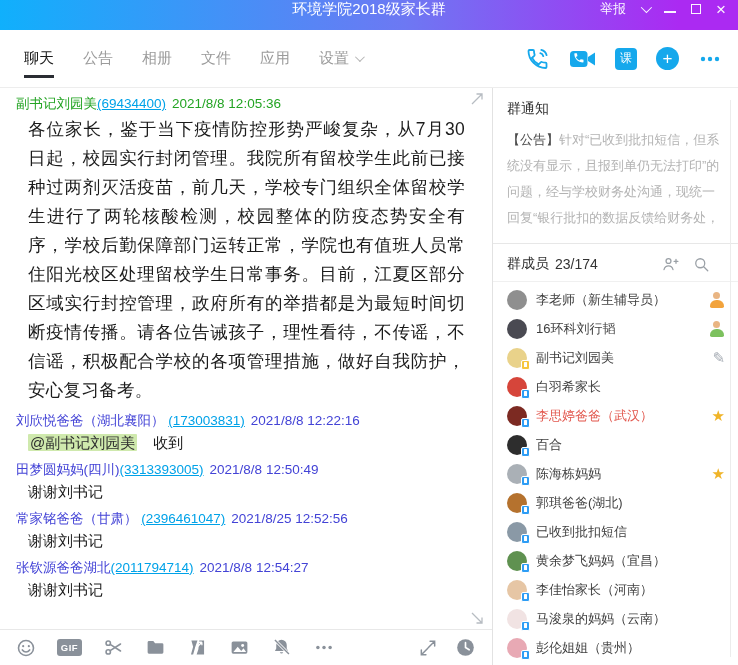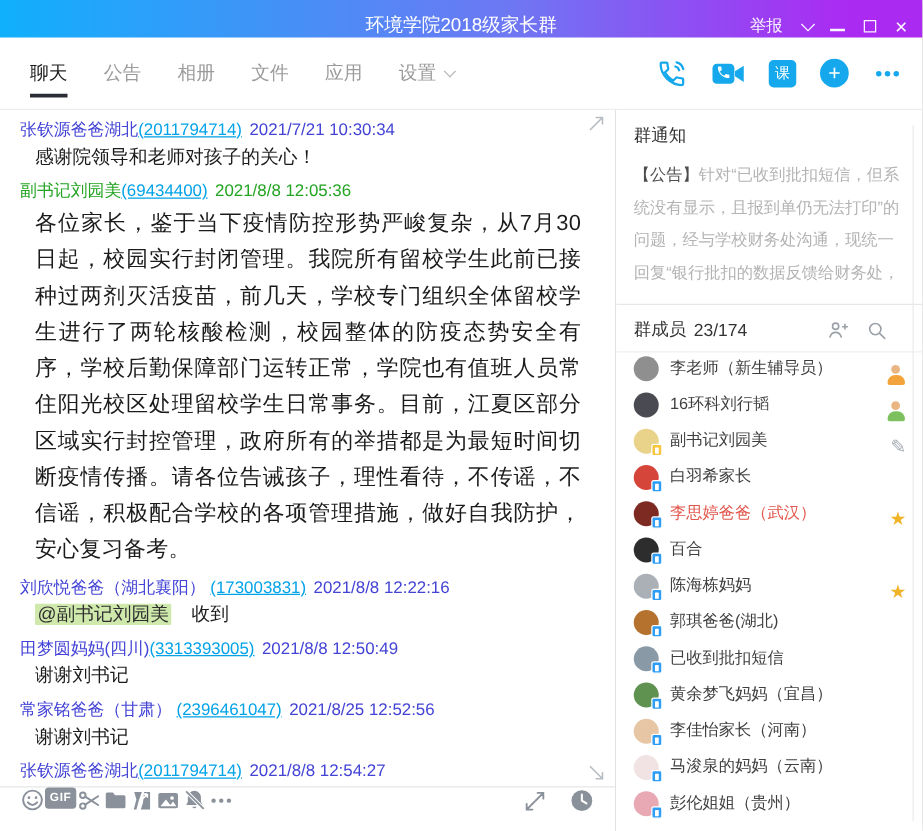--- a/index.html
+++ b/index.html
@@ -4,21 +4,21 @@
 <style>
   :root{
     --accent:#15a8ec; --name-blue:#4343d6; --name-green:#23a423; --link:#00a2e8;
     --mention-bg:#cfe9ad; --member-red:#e2574d; --star-gold:#f0b428;
     --titlebar-left:#10b0fc; --titlebar-mid:#6d78f3; --titlebar-right:#ab2af2;
   }
   *{box-sizing:border-box;margin:0;padding:0}
   body{background:#d8d8d8;font-family:"Liberation Sans","DejaVu Sans",sans-serif;-webkit-font-smoothing:antialiased}
   .window{width:738px;height:665px;background:#fff;position:relative;overflow:hidden;margin:0 auto;box-shadow:0 0 6px rgba(0,0,0,.35);display:flex;flex-direction:column}
   
-  .titlebar{height:30px;flex:0 0 30px;background:linear-gradient(90deg,var(--titlebar-left) 0%,var(--titlebar-mid) 55%,var(--titlebar-right) 92%);position:relative;display:flex;align-items:flex-end}
+  .titlebar{height:30px;flex:0 0 30px;background:linear-gradient(90deg,var(--titlebar-left) 0%,var(--titlebar-mid) 55%,var(--titlebar-right) 92%);position:relative;display:flex;align-items:flex-start}
   .tb-title{position:absolute;left:50%;transform:translateX(-50%);color:#fff;font-size:15px;white-space:nowrap}
   .tb-controls{margin-left:auto;display:flex;align-items:center;gap:15px;padding-right:12px;color:rgba(255,255,255,.95)}
   .tb-report{font-size:13px;cursor:default}
   .chev{width:8px;height:8px;border-right:1.6px solid rgba(255,255,255,.95);border-bottom:1.6px solid rgba(255,255,255,.95);transform:rotate(45deg) translateY(-2px)}
   .win-min{width:12px;height:2px;background:rgba(255,255,255,.95);margin-top:6px}
   .win-max{width:10px;height:10px;border:1.5px solid rgba(255,255,255,.95)}
   .win-close{font-size:17px;line-height:1;font-weight:400}
   
   .tabbar{height:58px;flex:0 0 58px;display:flex;align-items:center;padding-left:24px;border-bottom:1px solid #ededed;background:#fff}
   .tab{font-size:15px;color:#9b9b9b;margin-right:29px;position:relative;height:100%;display:flex;align-items:center;cursor:default}
@@ -41,38 +41,38 @@
   .msg{margin-bottom:6px}
   .msg-head{font-size:13.5px;line-height:19px;white-space:nowrap}
   .msg.blue .s-name,.msg.blue .s-time{color:var(--name-blue)}
   .msg.green .s-name,.msg.green .s-time{color:var(--name-green)}
   .s-uid{color:var(--link);text-decoration:underline}
   .s-time{margin-left:6px}
   .msg-body{font-size:15px;line-height:22px;color:#1b1b1b;margin:2px 0 0 12px}
   .msg-body.large{font-size:17.5px;line-height:29px;text-align:justify;margin-right:13px;letter-spacing:.3px}
   .mention{background:var(--mention-bg);color:#2f2f2f;padding:0 2px;border-radius:1px;margin-right:16px}
   
-  .chat-toolbar{height:36px;flex:0 0 36px;border-top:1px solid #e8e8e8;display:flex;align-items:flex-start;padding:0 16px;color:#8a919a}
+  .chat-toolbar{height:36px;flex:0 0 36px;border-top:1px solid #e8e8e8;display:flex;align-items:center;padding:0 16px;gap:21px;color:#8a919a}
   .chat-toolbar svg{display:block}
   .gif-box{width:25px;height:17px;border-radius:3px;background:#8a919a;color:#fff;font-size:9.5px;font-weight:bold;display:flex;align-items:center;justify-content:center;letter-spacing:.5px}
   .tb-right{margin-left:auto;display:flex;align-items:center;gap:17px}
   
   .sidebar{width:245px;flex:0 0 245px;background:#fff;position:relative;display:flex;flex-direction:column;overflow:hidden}
   .sidebar::after{content:"";position:absolute;right:7px;top:12px;bottom:8px;width:1px;background:#ececec}
   .notice{padding:12px 16px 10px 14px;border-bottom:1px solid #e7e7e7}
   .notice-title{font-size:14px;color:#333}
   .notice-body{margin-top:9px;font-size:13px;line-height:26px;color:#b3b3b3;max-height:106px;overflow:hidden}
   .notice-tag{color:#4d4d4d}
   .members-header{display:flex;align-items:center;padding:11px 14px 8px 14px;border-bottom:1px solid #f0f0f0;color:#333}
   .mh-title{font-size:14px}
   .mh-count{font-size:14px;margin-left:6px}
   .mh-icons{margin-left:auto;display:flex;align-items:center;gap:13px;color:#9aa0a6;padding-right:14px}
   .mh-icons svg{display:block}
   .member-list{flex:1;overflow:hidden;padding-top:3px}
-  .mrow{height:29px;display:flex;padding:0 13px 0 14px}
+  .mrow{height:29px;display:flex;align-items:center;padding:0 13px 0 14px}
   .avatar{width:20px;height:20px;border-radius:50%;position:relative;flex:0 0 20px;margin-right:9px}
   .m-badge{position:absolute;right:-3px;bottom:-2px;width:9px;height:10px;border-radius:2px;background:#2e9df5;border:1px solid #fff}
   .m-badge::after{content:"";position:absolute;left:2px;top:1.5px;width:3px;height:5px;background:#fff;border-radius:.5px}
   .m-badge.yellow{background:#f6c63c}
   .mname{font-size:13px;color:#3f3f3f;white-space:nowrap;overflow:hidden;text-overflow:ellipsis}
   .mname.red{color:var(--member-red)}
   .mbadge{margin-left:auto;flex:0 0 auto;display:flex;align-items:center}
   .b-star::before{content:"★";color:var(--star-gold);font-size:15px}
   .b-pencil::before{content:"✎";color:#a7adb5;font-size:15px}
   .b-person{position:relative;width:17px;height:16px;display:inline-block}
@@ -149,24 +149,20 @@
   <div class="content">
 
     <div class="chat-pane">
       <div class="messages">
         <span class="pane-arrow pa-top">
             <svg viewBox="0 0 12 12" width="12" height="12" fill="none" stroke="currentColor" stroke-width="1.3">
               <path d="M1 11 11 1M5.5 1H11v5.5"></path>
             </svg>
           </span>
 
-        <div class="msg blue">
-          <div class="msg-head"><span class="s-name">张钦源爸爸湖北</span><span class="s-uid">(2011794714)</span><span class="s-time">2021/7/21 10:30:34</span></div>
-          <div class="msg-body">感谢院领导和老师对孩子的关心！</div>
-        </div>
 
         <div class="msg green">
           <div class="msg-head"><span class="s-name">副书记刘园美</span><span class="s-uid">(69434400)</span><span class="s-time">2021/8/8 12:05:36</span></div>
           <div class="msg-body large">各位家长，鉴于当下疫情防控形势严峻复杂，从7月30日起，校园实行封闭管理。我院所有留校学生此前已接种过两剂灭活疫苗，前几天，学校专门组织全体留校学生进行了两轮核酸检测，校园整体的防疫态势安全有序，学校后勤保障部门运转正常，学院也有值班人员常住阳光校区处理留校学生日常事务。目前，江夏区部分区域实行封控管理，政府所有的举措都是为最短时间切断疫情传播。请各位告诫孩子，理性看待，不传谣，不信谣，积极配合学校的各项管理措施，做好自我防护，安心复习备考。</div>
         </div>
 
         <div class="msg blue">
           <div class="msg-head"><span class="s-name">刘欣悦爸爸（湖北襄阳）</span> <span class="s-uid">(173003831)</span><span class="s-time">2021/8/8 12:22:16</span></div>
           <div class="msg-body"><span class="mention">@副书记刘园美</span><span>收到</span></div>
         </div>

